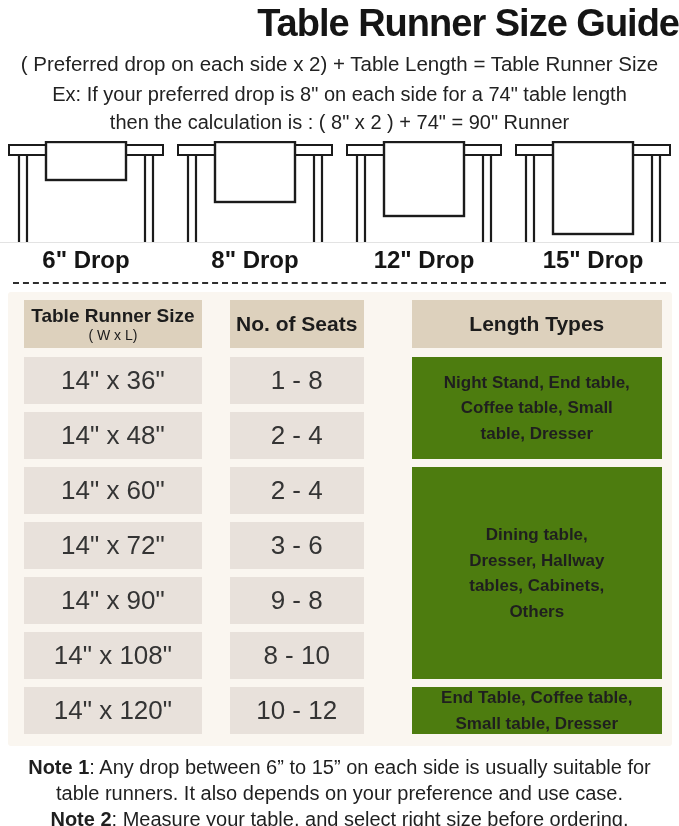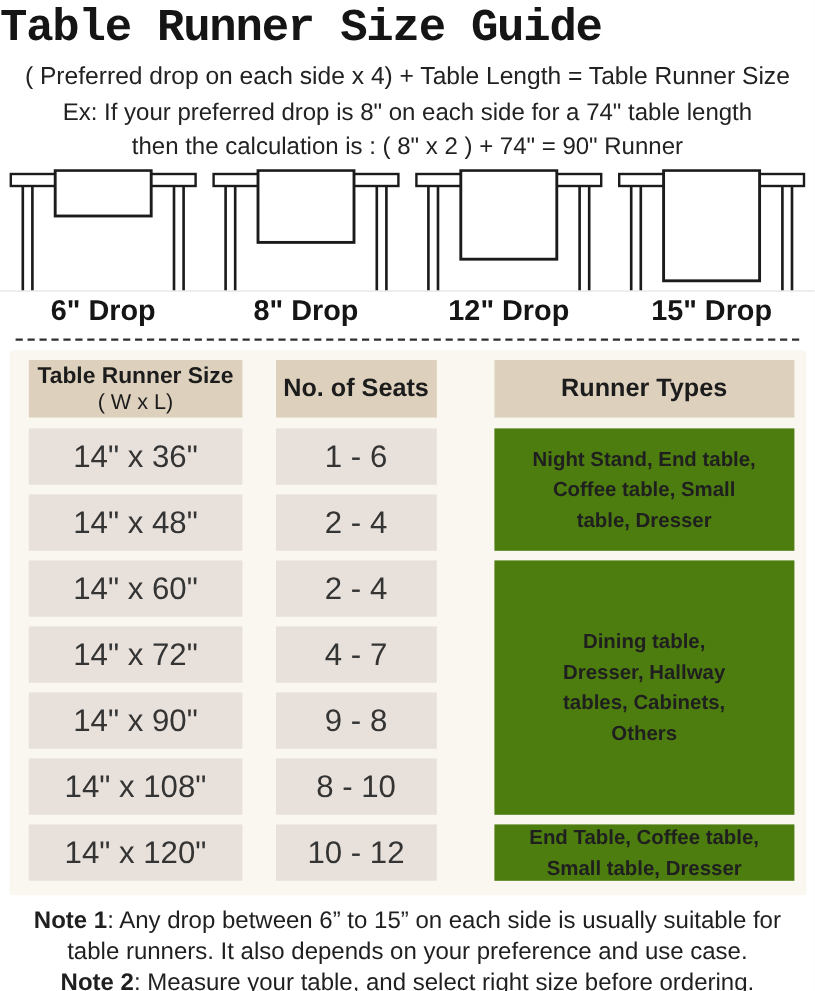--- a/index.html
+++ b/index.html
@@ -6,23 +6,23 @@
   html, body { margin: 0; padding: 0; }
   body {
     width: 679px; height: 826px; overflow: hidden;
     background: #ffffff; color: #1d1d1d;
     font-family: "Liberation Sans", sans-serif;
   }
   .page { width: 679px; height: 826px; position: relative; }
 
   
   .title {
-    font-family: Liberation Mono, monospace;
+    font-family: Liberation Sans, sans-serif;
     font-weight: bold; font-size: 38px; letter-spacing: -1px;
-    text-align: left; margin: 2px 0 7px; color: #151515;
+    text-align: right; margin: 2px 0 7px; color: #151515;
   }
   .headline { text-align: center; white-space: nowrap; color: #222; }
   .formula  { font-size: 20.5px; margin: 0 0 7px; }
   .ex-line  { font-size: 20px;  margin: 0 0 5px; }
 
   
   .figs {
     display: flex; justify-content: space-between;
     padding: 2px 2px 0 2px; border-bottom: 1px solid #e3e3e3;
   }
@@ -50,21 +50,21 @@
 
   .cell {
     display: flex; align-items: center; justify-content: center;
     text-align: center; width: 100%;
   }
   .head-cell {
     background: #ddd1bd; height: 48px; flex-direction: column;
     font-weight: bold; color: #1c1c1c;
   }
   .head-main { font-size: 19px; line-height: 1.15; }
-  .head-sub  { font-size: 18px; font-weight: normal; line-height: 1.15; }
+  .head-sub  { font-size: 14px; font-weight: normal; line-height: 1.15; }
   .head-single { font-size: 21px; }
   .body-cell {
     background: #e8e1db; height: 47px; margin-top: 8px;
     font-size: 26px; color: #343434;
   }
   .first-body { margin-top: 9px; }
   .types-cell {
     background: #4d7c0f; white-space: pre-line;
     font-weight: bold; font-size: 17px; line-height: 1.5; color: #1f1f1f;
   }
@@ -80,21 +80,21 @@
   
   .ln { stroke: #1b1b1b; fill: none; }
   .fl { stroke: #1b1b1b; fill: #ffffff; }
 </style>
 </head>
 <body>
 
 <div class="page">
 
   <h1 class="title">Table Runner Size Guide</h1>
-  <p class="headline formula">( Preferred drop on each side x 4) + Table Length = Table Runner Size</p>
+  <p class="headline formula">( Preferred drop on each side x 2) + Table Length = Table Runner Size</p>
   <p class="headline ex-line">Ex: If your preferred drop is 8" on each side for a 74" table length</p>
   <p class="headline ex-line">then the calculation is : ( 8" x 2 ) + 74" = 90" Runner</p>
 
   <div class="figs">
     <div class="fig">
       <svg width="168" height="101" viewBox="0 0 168 101">
         <rect class="fl" x="7" y="4" width="154" height="10" stroke-width="2"></rect>
         <path class="ln" d="M17 14 V101 M25 14 V101 M143 14 V101 M151 14 V101" stroke-width="2.2"></path>
         <rect class="fl" x="44" y="1" width="80" height="38" stroke-width="2.4"></rect>
       </svg>
@@ -144,32 +144,32 @@
       <div class="cell body-cell">14" x 72"</div>
       <div class="cell body-cell">14" x 90"</div>
       <div class="cell body-cell">14" x 108"</div>
       <div class="cell body-cell">14" x 120"</div>
     </div>
 
     <div class="col col-seats">
       <div class="cell head-cell">
         <div class="head-single">No. of Seats</div>
       </div>
-      <div class="cell body-cell first-body">1 - 6</div>
+      <div class="cell body-cell first-body">1 - 8</div>
       <div class="cell body-cell">2 - 4</div>
       <div class="cell body-cell">2 - 4</div>
-      <div class="cell body-cell">4 - 7</div>
+      <div class="cell body-cell">3 - 6</div>
       <div class="cell body-cell">9 - 8</div>
       <div class="cell body-cell">8 - 10</div>
       <div class="cell body-cell">10 - 12</div>
     </div>
 
     <div class="col col-types">
       <div class="cell head-cell">
-        <div class="head-single">Runner Types</div>
+        <div class="head-single">Length Types</div>
       </div>
       <div class="cell types-cell types-a">Night Stand, End table,
 Coffee table, Small
 table, Dresser</div>
       <div class="cell types-cell types-c">Dining table,
 Dresser, Hallway
 tables, Cabinets,
 Others</div>
       <div class="cell types-cell types-b">End Table, Coffee table,
 Small table, Dresser</div>

